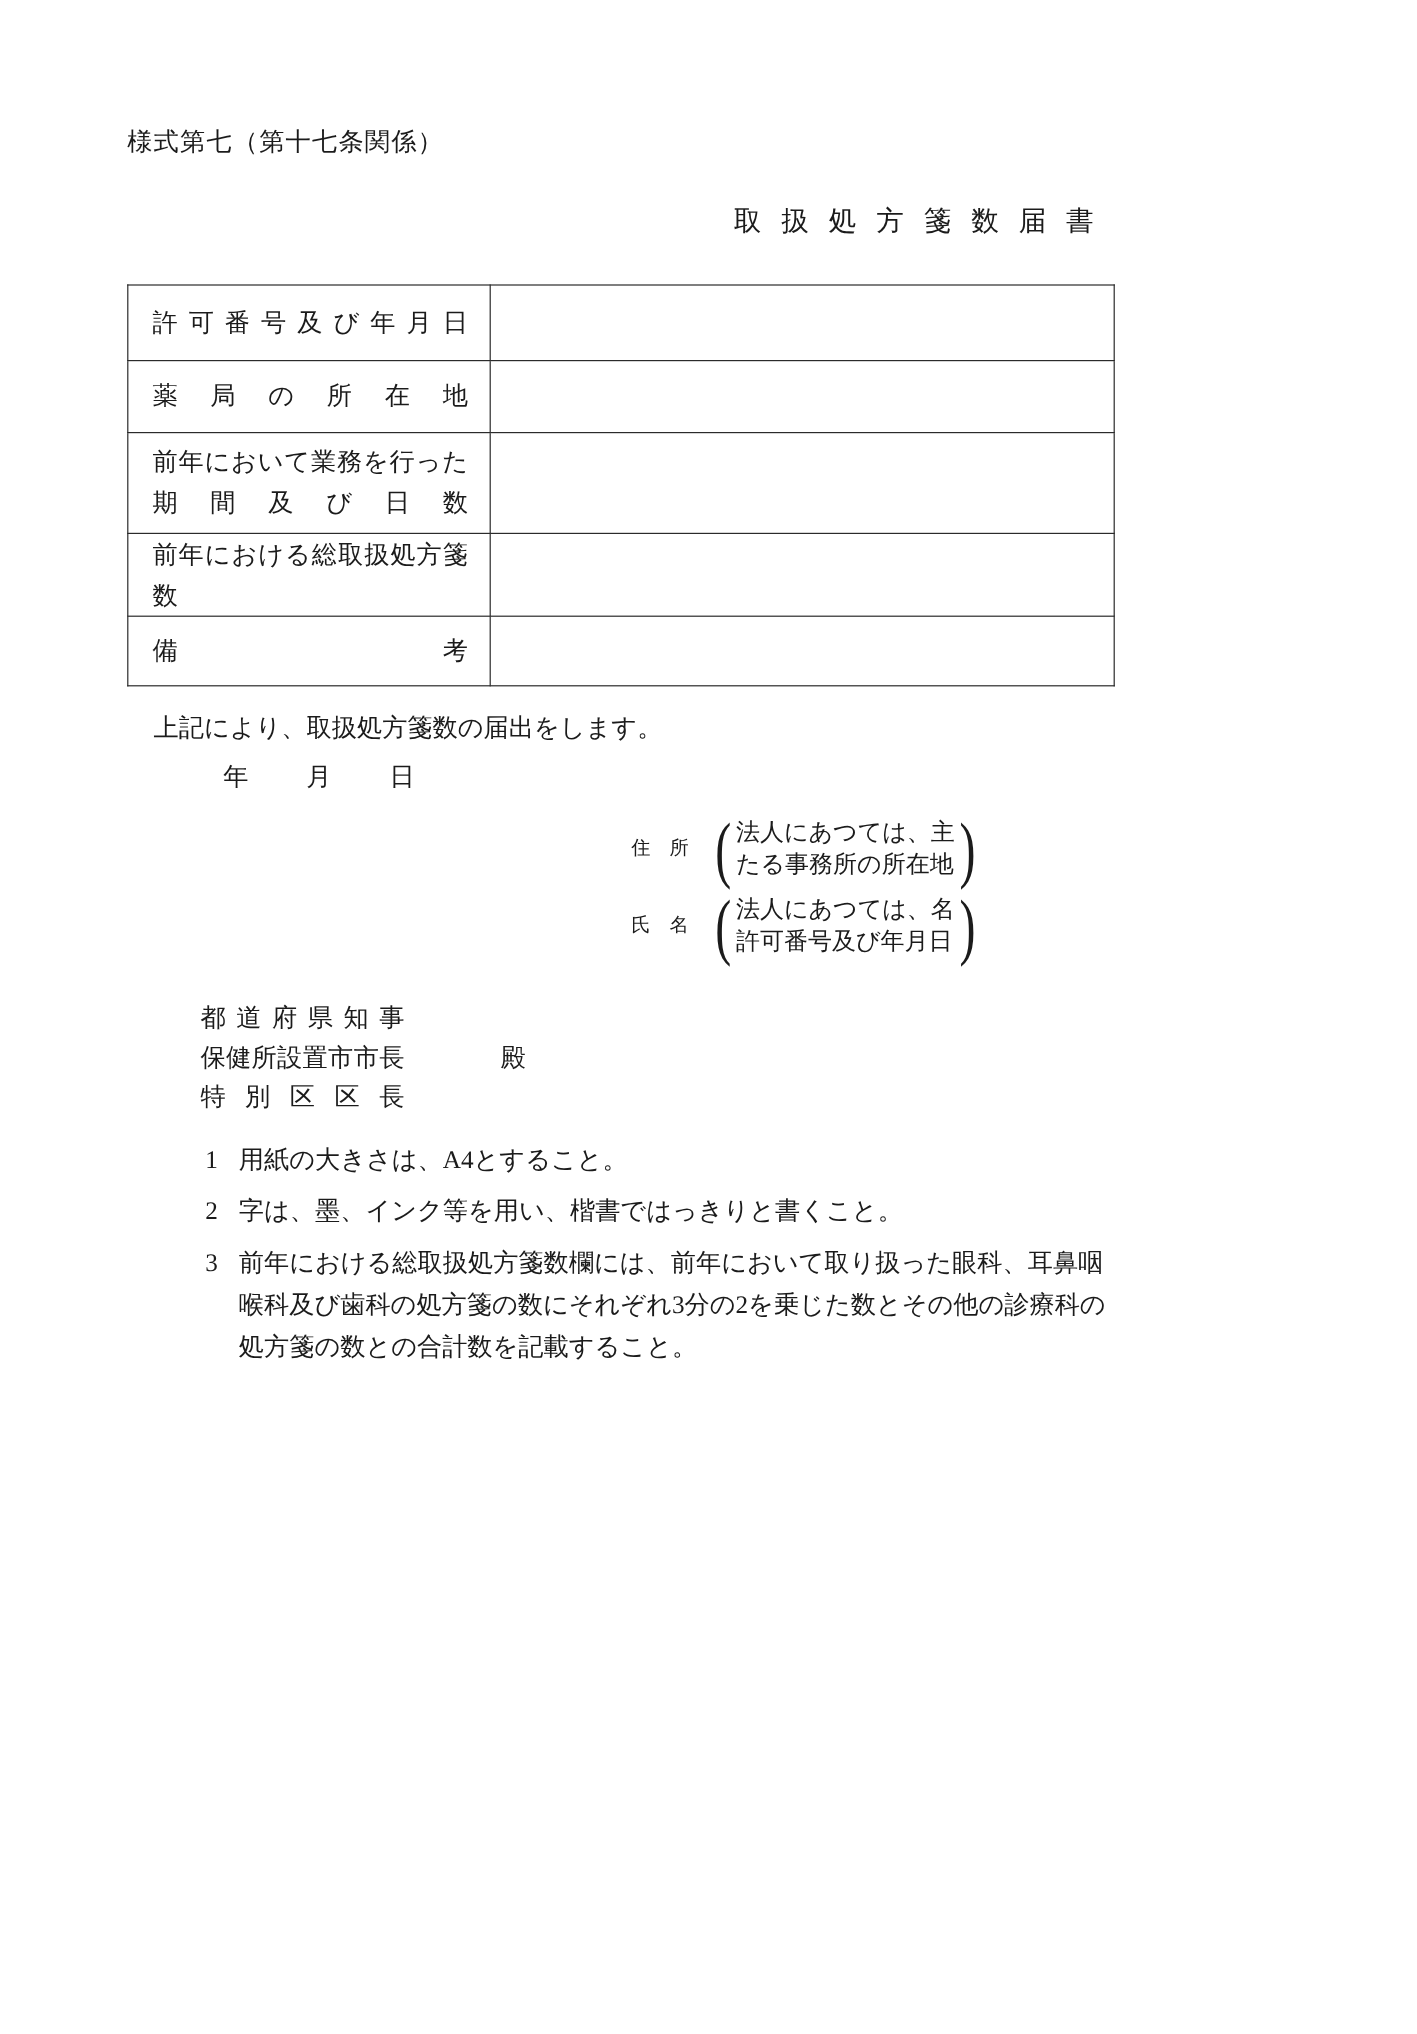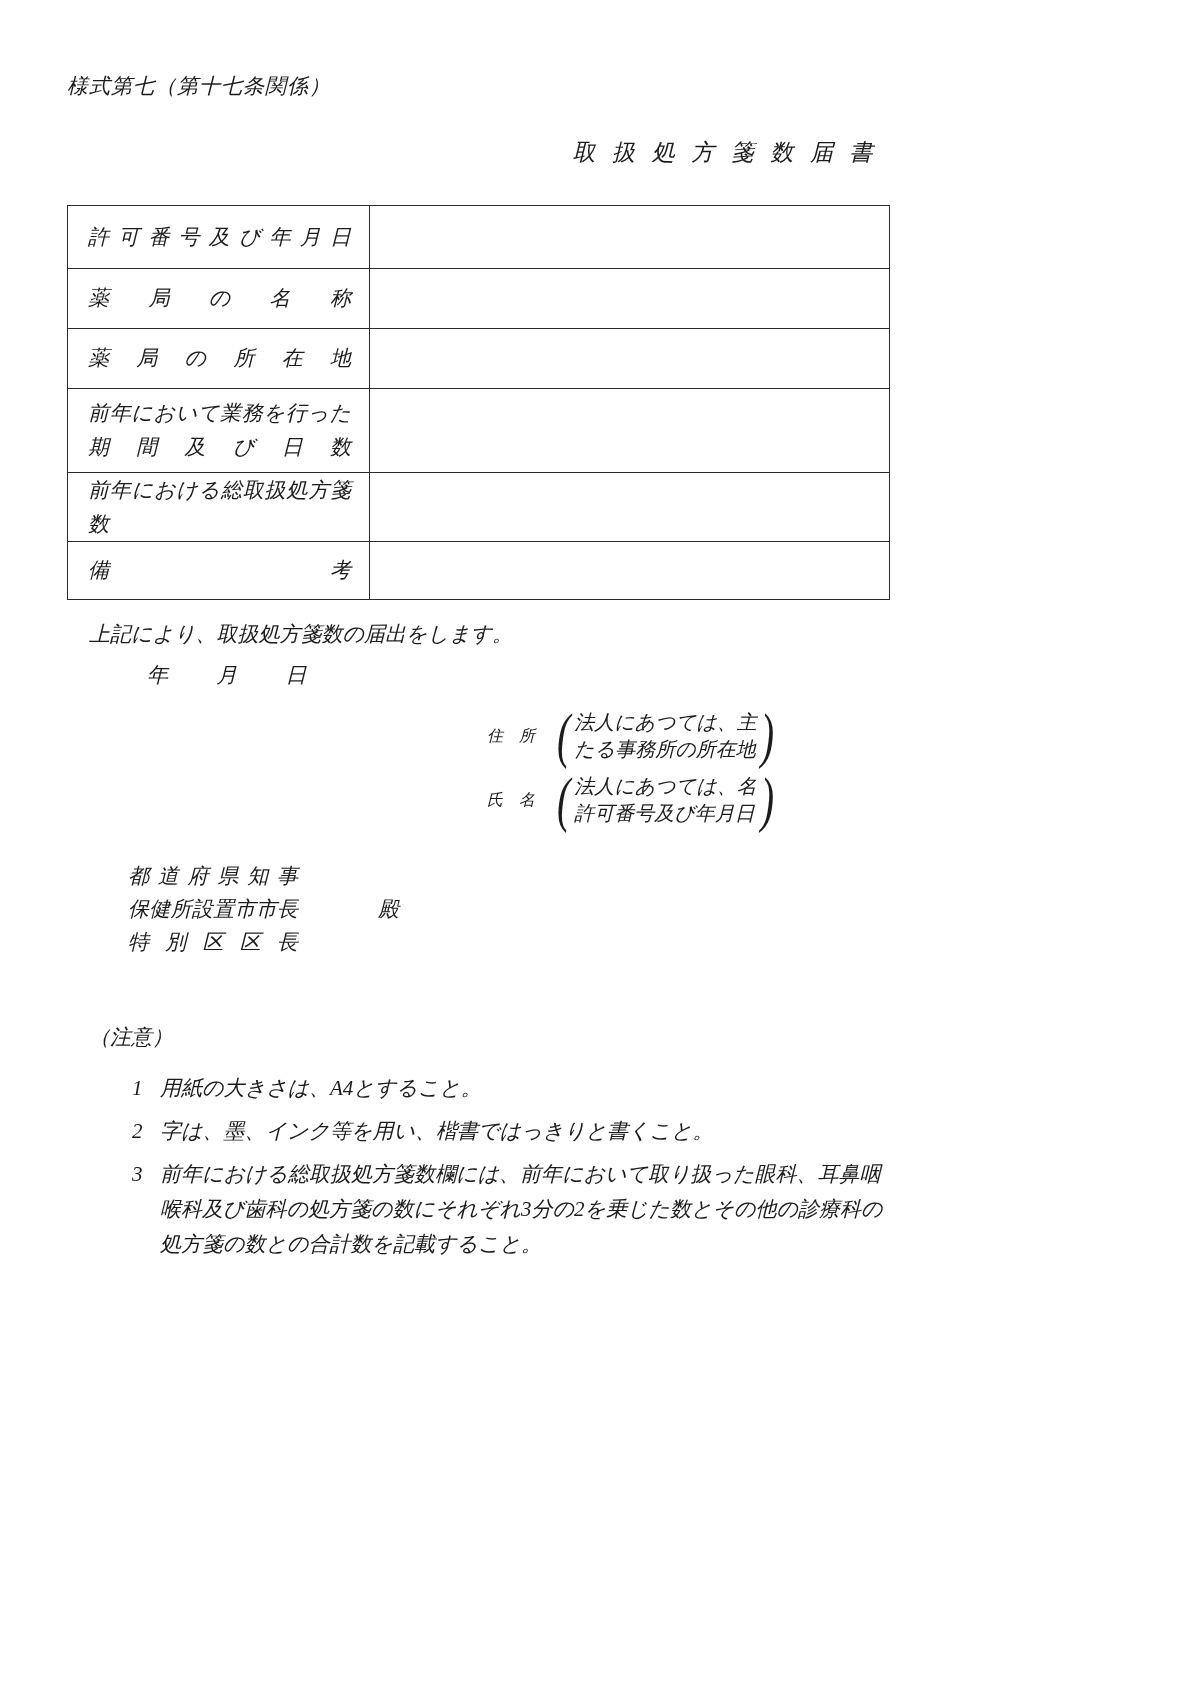--- a/index.html
+++ b/index.html
@@ -8,25 +8,24 @@
     font-family: "Liberation Serif", "DejaVu Serif", serif;
     color: #1b1b1b;
   }
   body {
     width: 1181px;
     min-height: 1695px;
     position: relative;
   }
   .page {
     width: 822px;
-    margin-left: 67px;
-    padding-top: 72px;
+    margin-left: 106px;
+    padding-top: 104px;
     font-size: 21px;
     line-height: 1.4;
-    font-style: italic;
   }
   .form-number {
     font-size: 21px;
     letter-spacing: 1px;
   }
   .doc-title {
     margin-top: 36px;
     text-align: right;
     font-size: 23px;
     letter-spacing: 0.72em;
@@ -150,26 +149,20 @@
   <div class="doc-title">取扱処方箋数届書</div>
 
   <table class="form-table">
     <tbody>
         <tr class="r1">
       <td class="label-cell">
         <span class="just label-line">許可番号及び年月日</span>
       </td>
       <td class="value-cell"></td>
     </tr>
-    <tr class="r2">
-      <td class="label-cell">
-        <span class="just label-line">薬局の名称</span>
-      </td>
-      <td class="value-cell"></td>
-    </tr>
     <tr class="r3">
       <td class="label-cell">
         <span class="just label-line">薬局の所在地</span>
       </td>
       <td class="value-cell"></td>
     </tr>
     <tr class="r4">
       <td class="label-cell">
         <span class="just label-line">前年において業務を行った</span>
         <span class="just label-line">期間及び日数</span>
@@ -218,21 +211,20 @@
 
   <div class="addressee">
     <div class="addr-line just">都道府県知事</div>
     <div class="addr-row2">
       <span class="addr-line just">保健所設置市市長</span>
       <span class="honorific">殿</span>
     </div>
     <div class="addr-line just">特別区区長</div>
   </div>
 
-  <div class="notes-heading">（注意）</div>
 
   <div class="notes-list">
     <div class="note-item">
       <span class="note-number">1</span>
       <span class="note-text">用紙の大きさは、A4とすること。</span>
     </div>
     <div class="note-item">
       <span class="note-number">2</span>
       <span class="note-text">字は、墨、インク等を用い、楷書ではっきりと書くこと。</span>
     </div>

